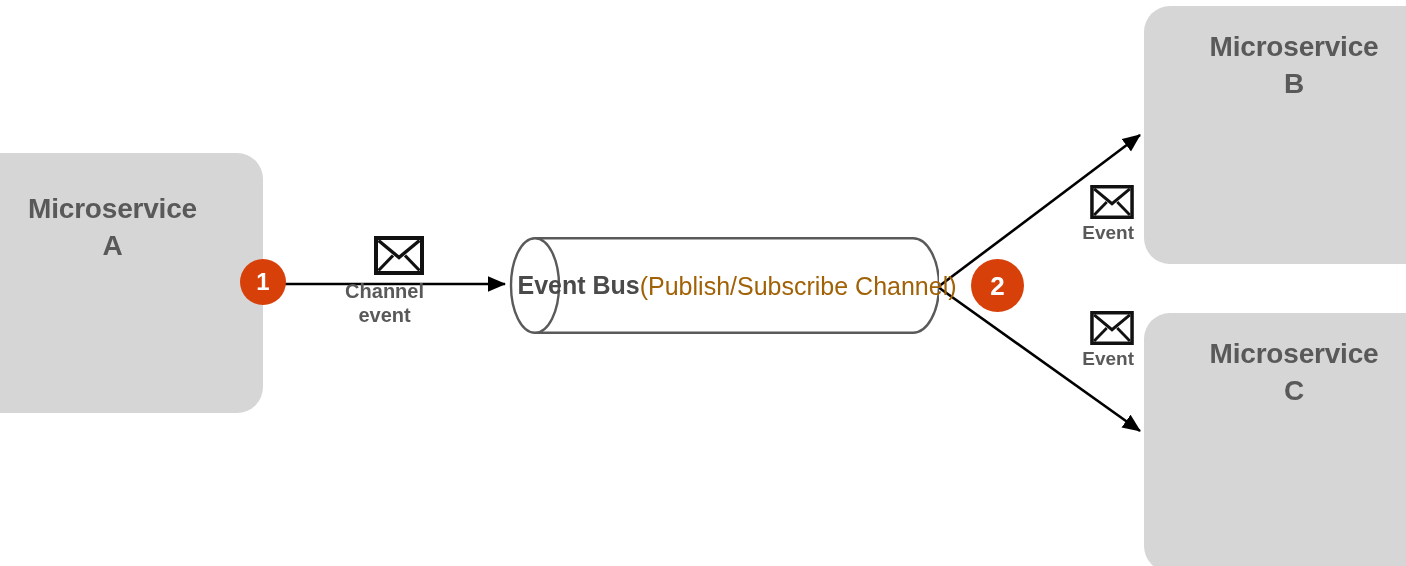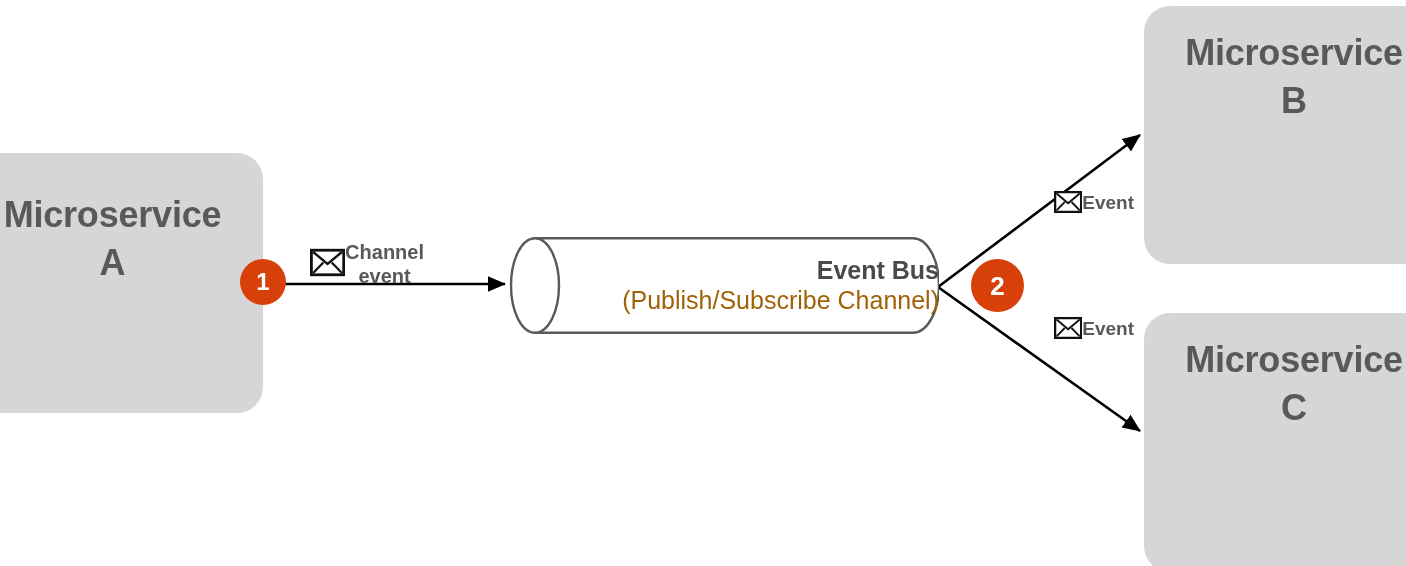--- a/index.html
+++ b/index.html
@@ -31,21 +31,21 @@
     background: #d6d6d6;
     border-radius: 26px;
     box-sizing: border-box;
     display: flex;
     flex-direction: column;
     align-items: center;
   }
   .service-label {
     color: #595959;
     font-weight: bold;
-    font-size: 36px;
+    font-size: 28px;
     line-height: 1.32;
     text-align: center;
     letter-spacing: -0.2px;
     white-space: pre;
   }
 
   #box-a {
     left: -38px;
     top: 153px;
     width: 301px;
@@ -93,22 +93,21 @@
     width: 430px;
     height: 99px;
   }
   #event-bus-text {
     position: absolute;
     left: 509px;
     top: 236px;
     width: 430px;
     height: 99px;
     display: flex;
-    flex-direction: column;
-    align-items: flex-end;
+    align-items: center;
     justify-content: center;
     padding-left: 26px;
     box-sizing: border-box;
     pointer-events: none;
   }
   .bus-title {
     color: #4a4a4a;
     font-weight: bold;
     font-size: 25px;
     line-height: 1.18;
@@ -119,22 +118,22 @@
     font-weight: normal;
     font-size: 25px;
     line-height: 1.2;
     white-space: nowrap;
   }
 
   
   .env-group {
     position: absolute;
     display: flex;
-    flex-direction: row;
-    align-items: center;
+    flex-direction: column;
+    align-items: flex-end;
   }
   .envelope {
     display: block;
   }
   .env-caption {
     color: #595959;
     font-weight: bold;
     font-size: 19px;
     line-height: 1.22;
     text-align: center;

